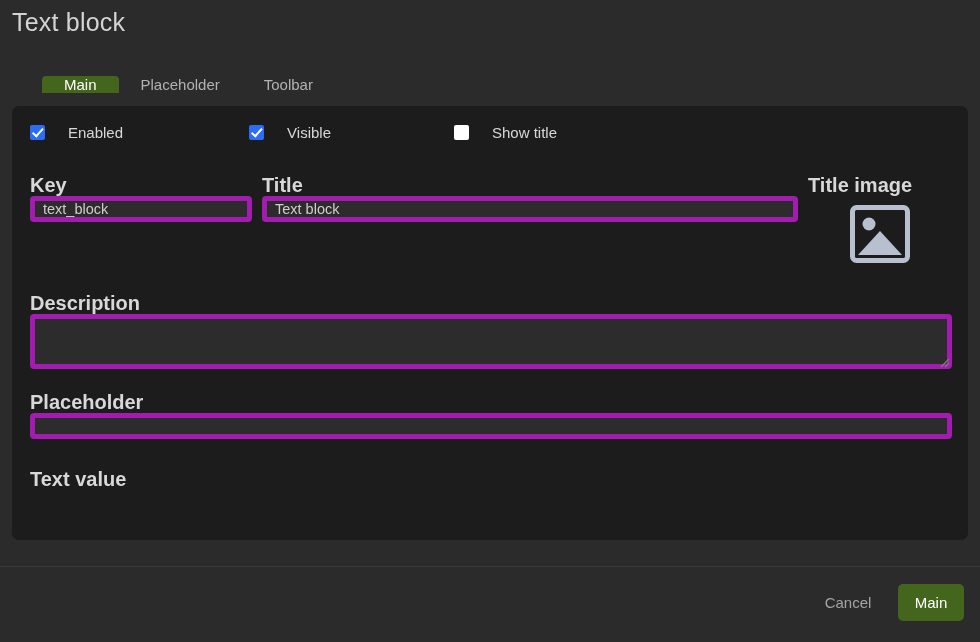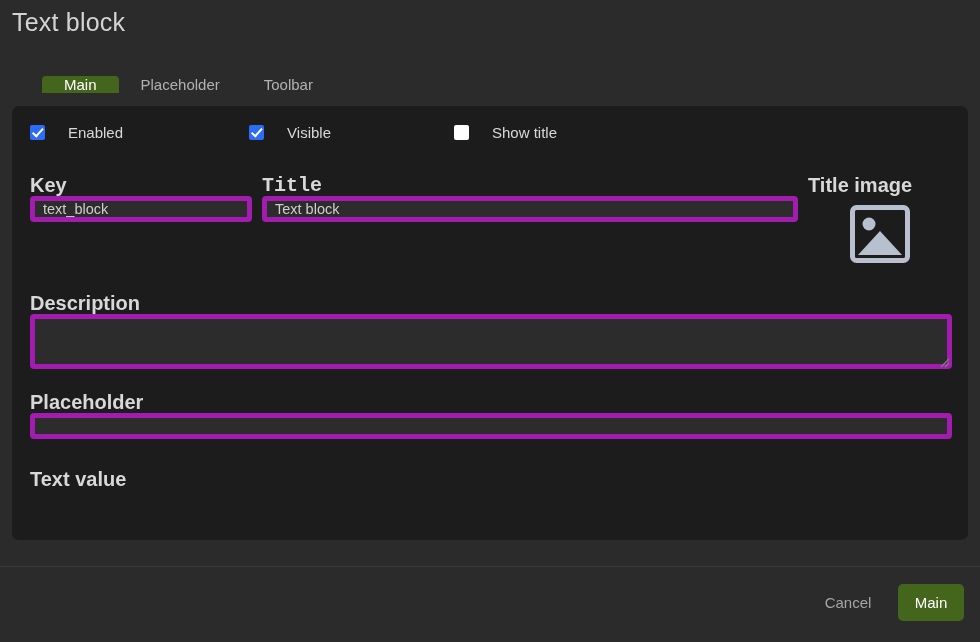--- a/index.html
+++ b/index.html
@@ -108,21 +108,21 @@
     color: #cfcfcf;
     font-size: 14.5px;
     font-family: "Liberation Sans", sans-serif;
     padding: 0 8px;
     outline: none;
   }
   .finput::placeholder { color: #7a7a7a; }
 
   #key-label   { left: 18px;  top: 68px; }
   #key-input   { left: 18px;  top: 90px;  width: 222px; height: 26px; }
-  #title-label { left: 250px; top: 68px; font-family: Liberation Mono, monospace; }
+  #title-label { left: 250px; top: 68px; }
   #title-input { left: 250px; top: 90px;  width: 536px; height: 26px; }
 
   #titleimg-label { left: 796px; top: 68px; }
   .titleimg-icon {
     position: absolute;
     left: 837px; top: 99px;
     width: 62px; height: 58px;
     cursor: pointer;
   }
 

